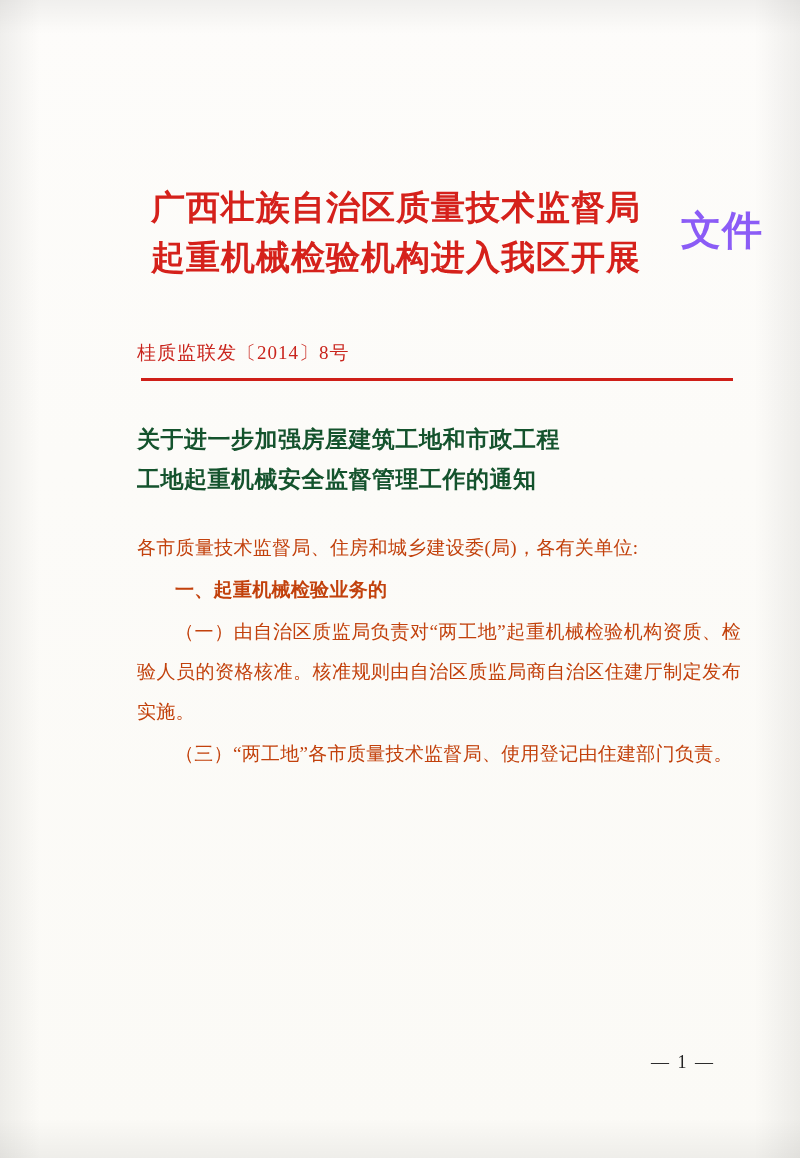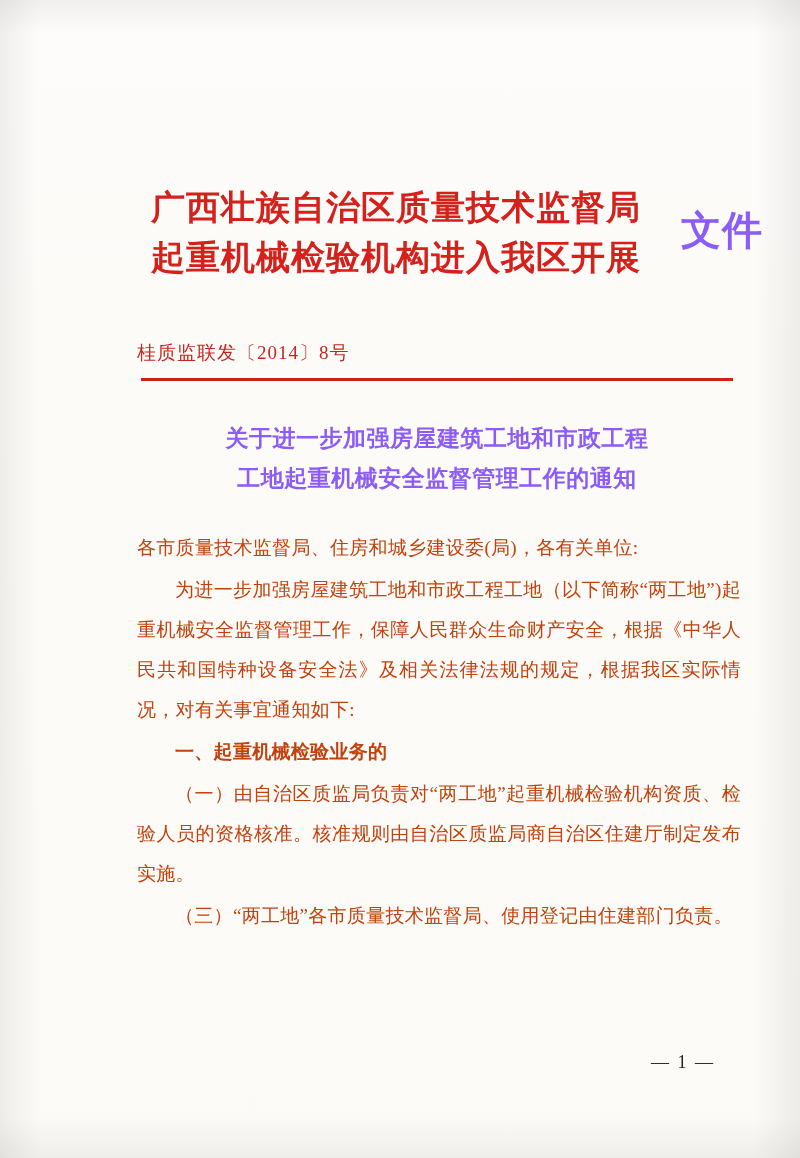--- a/index.html
+++ b/index.html
@@ -87,27 +87,26 @@
     height: 3px;
     background: #cf1f18;
   }
 
   
   .doc-title {
     position: absolute;
     left: 0;
     top: 420px;
     width: 600px;
-    text-align: center;
-    color: #8b5cf6;
+    text-align: left;
+    color: #14532d;
     font-weight: bold;
     font-size: 23px;
     line-height: 40px;
     letter-spacing: 0.5px;
-    font-family: Liberation Mono, monospace;
   }
 
   
   .body-text {
     position: absolute;
     left: 0;
     top: 528px;
     width: 604px;
     color: #c2410c;
     font-size: 19px;
@@ -167,21 +166,20 @@
 
     <div class="red-rule"></div>
 
     <div class="doc-title">
       <div>关于进一步加强房屋建筑工地和市政工程</div>
       <div>工地起重机械安全监督管理工作的通知</div>
     </div>
 
     <div class="body-text">
       <p class="p">各市质量技术监督局、住房和城乡建设委(局)，各有关单位:</p>
-      <p class="p indent2">为进一步加强房屋建筑工地和市政工程工地（以下简称“两工地”)起重机械安全监督管理工作，保障人民群众生命财产安全，根据《中华人民共和国特种设备安全法》及相关法律法规的规定，根据我区实际情况，对有关事宜通知如下:</p>
       <p class="p heading-sub">一、起重机械检验业务的</p>
       <p class="p indent2">（一）由自治区质监局负责对“两工地”起重机械检验机构资质、检验人员的资格核准。核准规则由自治区质监局商自治区住建厅制定发布实施。</p>
       <p class="p indent2">（三）“两工地”各市质量技术监督局、使用登记由住建部门负责。</p>
     </div>
 
     <div class="page-number">— 1 —</div>
   </div>
 
   <div class="edge-l"></div>
   <div class="edge-r"></div>

